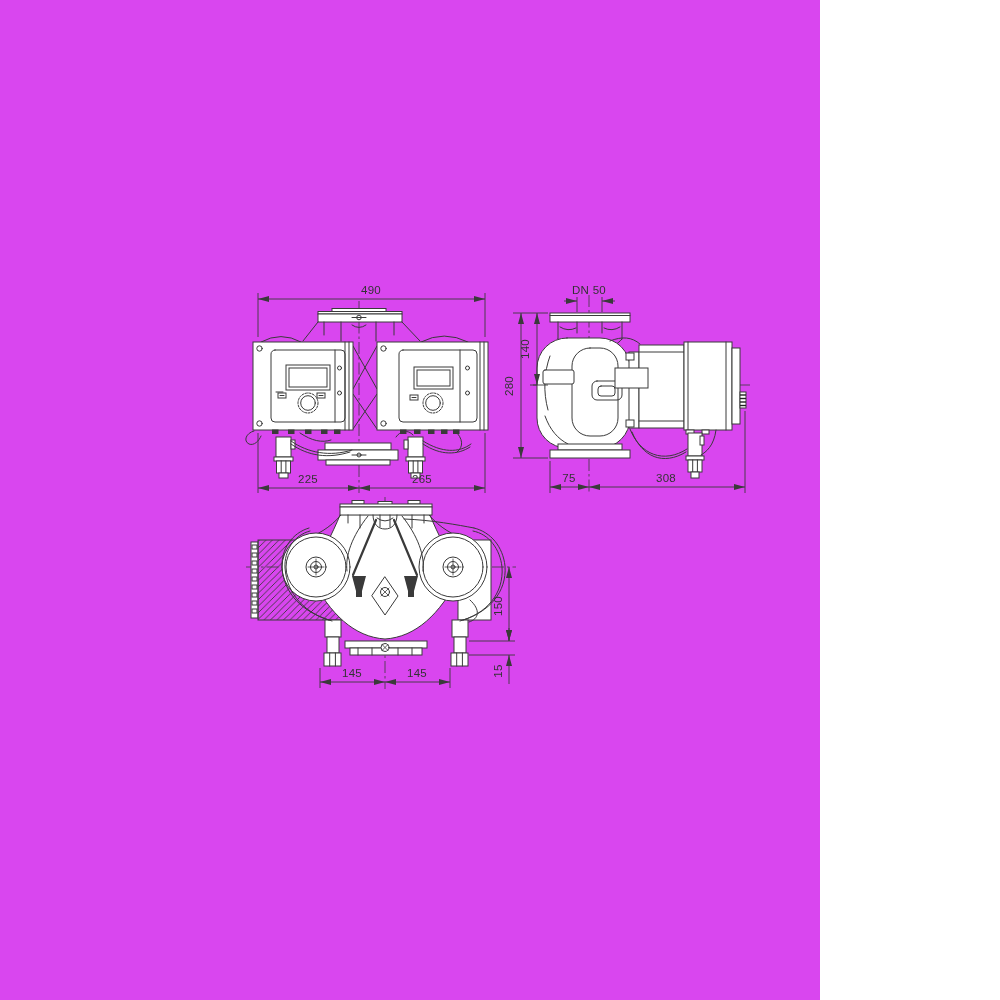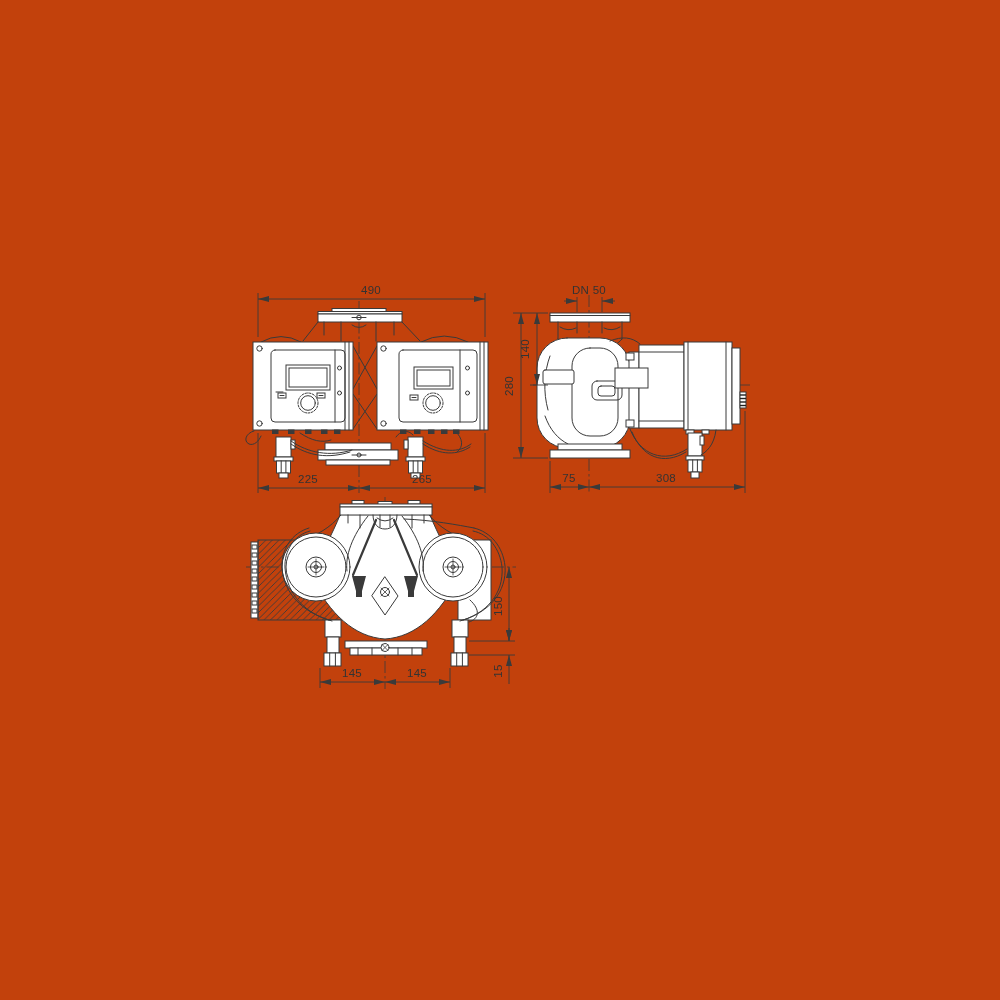--- a/index.html
+++ b/index.html
@@ -1,16 +1,16 @@
 <!DOCTYPE html>
 <html><head>
 <meta charset="utf-8">
 <style>
   html,body{margin:0;padding:0;background:#ffffff;}
-  .canvas{position:relative;width:1000px;height:1000px;background:#c2410c;overflow:hidden;
+  .canvas{position:relative;width:820px;height:1000px;background:#d946ef;overflow:hidden;
           font-family:"Liberation Sans", sans-serif;}
   svg{position:absolute;left:0;top:0;}
   
   .ln{stroke:#3a3a3a;fill:none;stroke-width:1;stroke-linecap:round;}
   .wh{fill:#ffffff;}
   .bold{stroke-width:2.2;}
   .thin{stroke-width:0.8;}
   .cl{stroke:#3a3a3a;fill:none;stroke-width:0.8;stroke-dasharray:12 3 2.5 3;}
   .dim{stroke:#3a3a3a;fill:none;stroke-width:0.9;}
   .dk{fill:#3a3a3a;stroke:none;}

